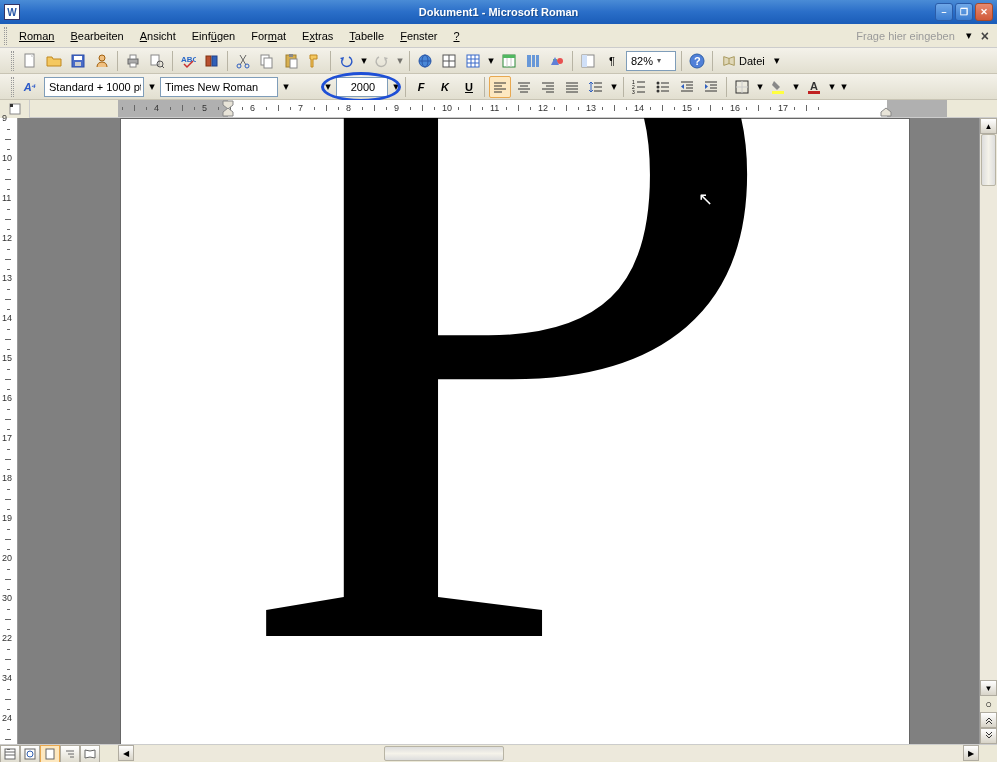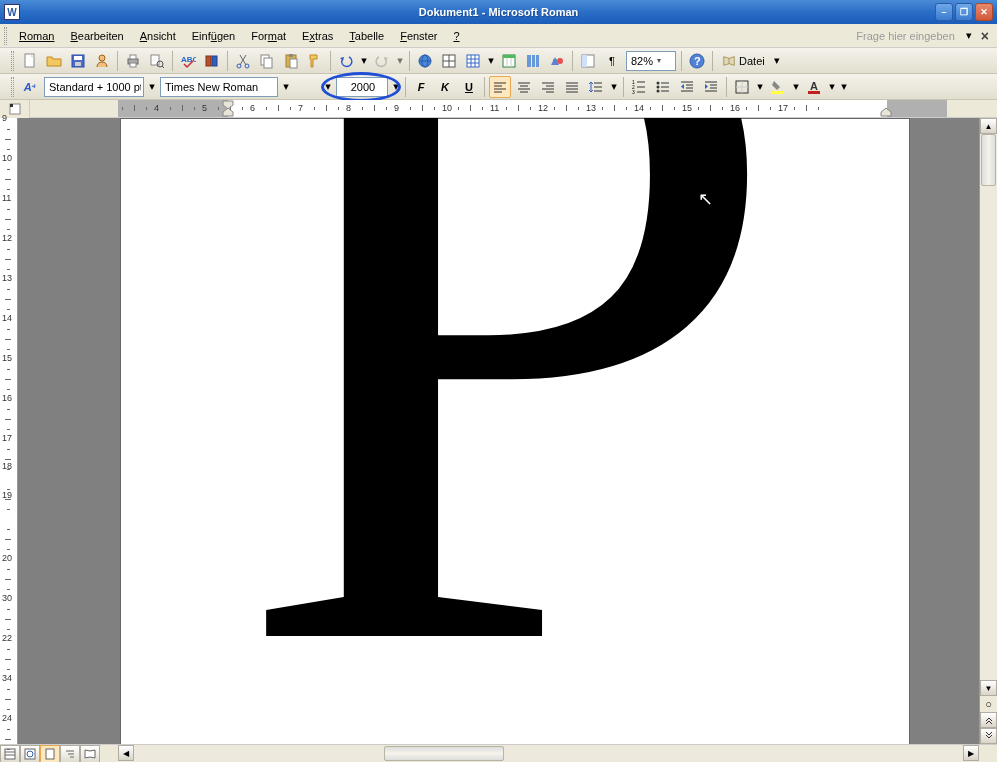--- a/index.html
+++ b/index.html
@@ -677,25 +677,25 @@
         <div style="position: absolute; top: 261px; left: 5px; height: 1px; width: 6px; background: rgb(102, 102, 102);"></div>
         <div style="position: absolute; top: 271px; left: 7px; height: 1px; width: 3px; background: rgb(102, 102, 102);"></div>
         <div class="ruler-v-tick" style="top: 275px;">16</div>
         <div style="position: absolute; top: 291px; left: 7px; height: 1px; width: 3px; background: rgb(102, 102, 102);"></div>
         <div style="position: absolute; top: 301px; left: 5px; height: 1px; width: 6px; background: rgb(102, 102, 102);"></div>
         <div style="position: absolute; top: 311px; left: 7px; height: 1px; width: 3px; background: rgb(102, 102, 102);"></div>
         <div class="ruler-v-tick" style="top: 315px;">17</div>
         <div style="position: absolute; top: 331px; left: 7px; height: 1px; width: 3px; background: rgb(102, 102, 102);"></div>
         <div style="position: absolute; top: 341px; left: 5px; height: 1px; width: 6px; background: rgb(102, 102, 102);"></div>
         <div style="position: absolute; top: 351px; left: 7px; height: 1px; width: 3px; background: rgb(102, 102, 102);"></div>
-        <div class="ruler-v-tick" style="top: 343px;">18</div>
+        <div class="ruler-v-tick" style="top: 355px;">18</div>
         <div style="position: absolute; top: 371px; left: 7px; height: 1px; width: 3px; background: rgb(102, 102, 102);"></div>
         <div style="position: absolute; top: 381px; left: 5px; height: 1px; width: 6px; background: rgb(102, 102, 102);"></div>
         <div style="position: absolute; top: 391px; left: 7px; height: 1px; width: 3px; background: rgb(102, 102, 102);"></div>
-        <div class="ruler-v-tick" style="top: 372px;">19</div>
+        <div class="ruler-v-tick" style="top: 395px;">19</div>
         <div style="position: absolute; top: 411px; left: 7px; height: 1px; width: 3px; background: rgb(102, 102, 102);"></div>
         <div style="position: absolute; top: 421px; left: 5px; height: 1px; width: 6px; background: rgb(102, 102, 102);"></div>
         <div style="position: absolute; top: 431px; left: 7px; height: 1px; width: 3px; background: rgb(102, 102, 102);"></div>
         <div class="ruler-v-tick" style="top: 435px;">20</div>
         <div style="position: absolute; top: 451px; left: 7px; height: 1px; width: 3px; background: rgb(102, 102, 102);"></div>
         <div style="position: absolute; top: 461px; left: 5px; height: 1px; width: 6px; background: rgb(102, 102, 102);"></div>
         <div style="position: absolute; top: 471px; left: 7px; height: 1px; width: 3px; background: rgb(102, 102, 102);"></div>
         <div class="ruler-v-tick" style="top: 475px;">30</div>
         <div style="position: absolute; top: 491px; left: 7px; height: 1px; width: 3px; background: rgb(102, 102, 102);"></div>
         <div style="position: absolute; top: 501px; left: 5px; height: 1px; width: 6px; background: rgb(102, 102, 102);"></div>

